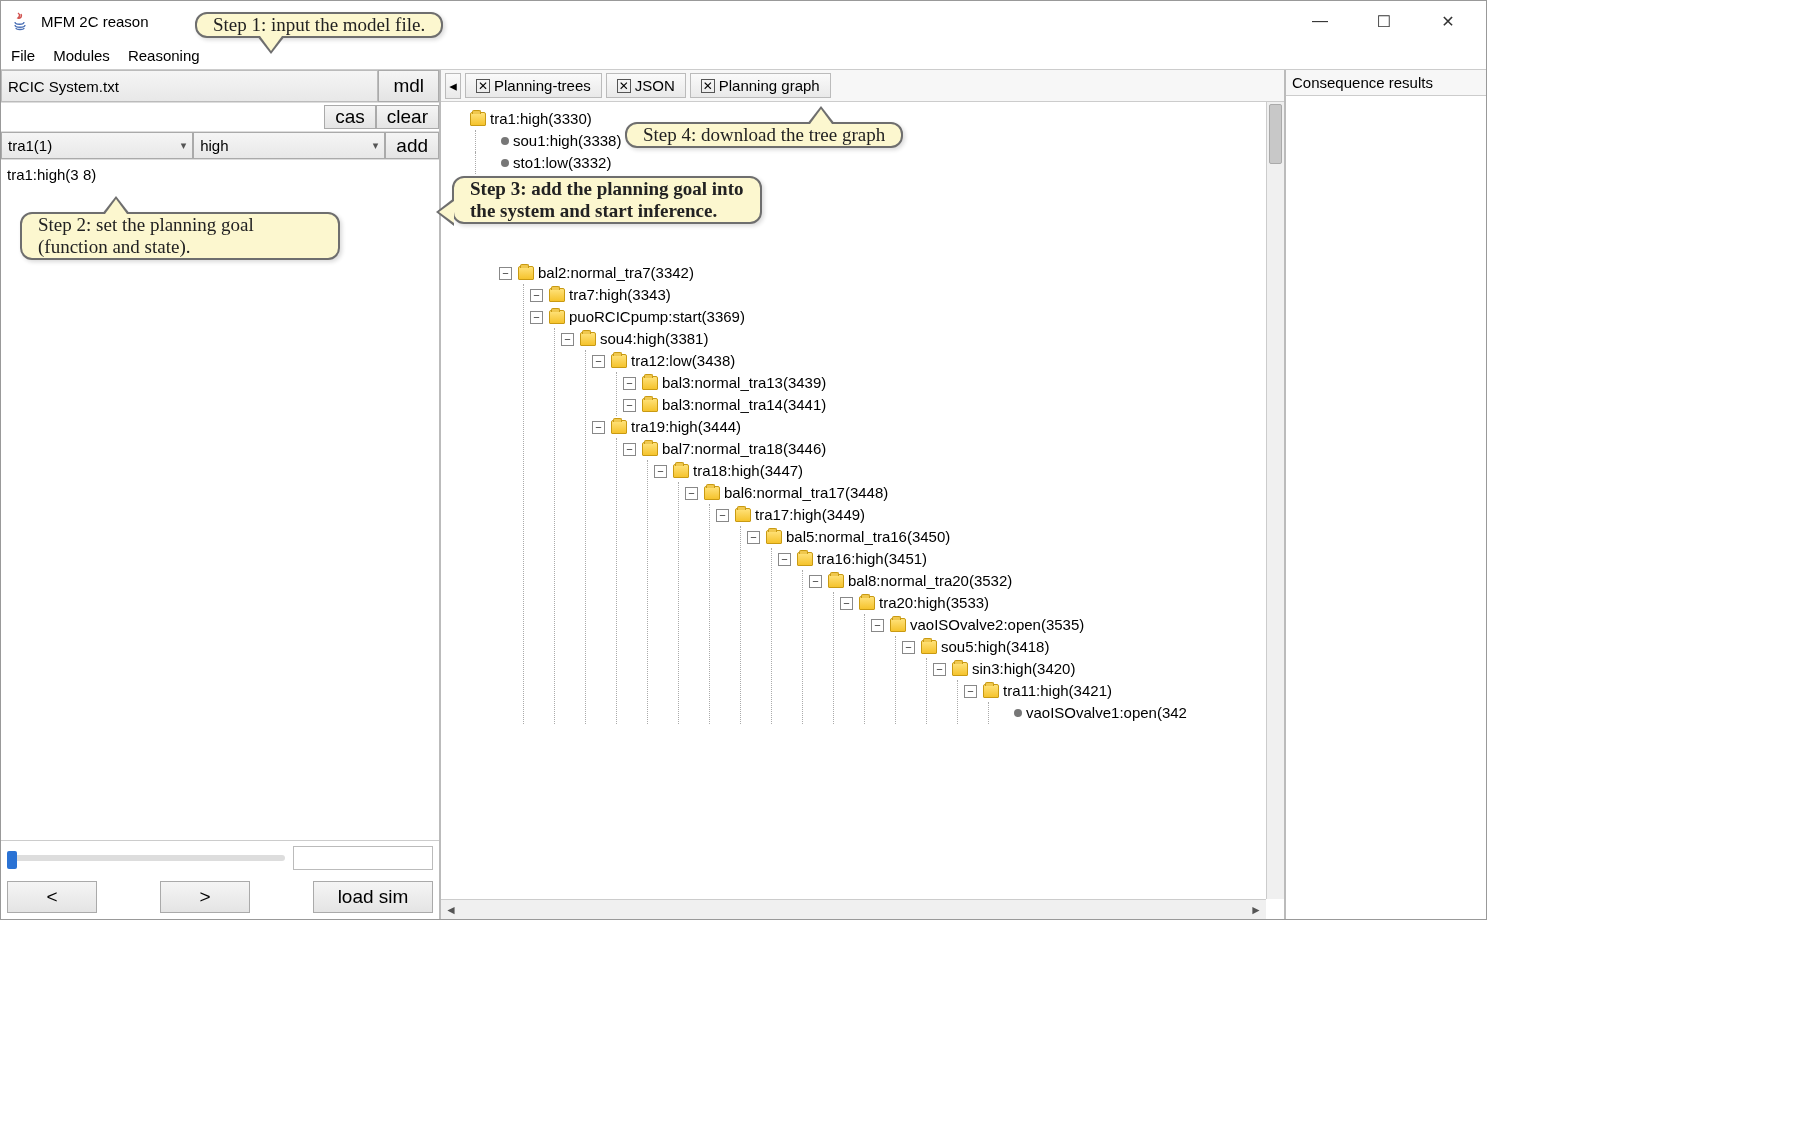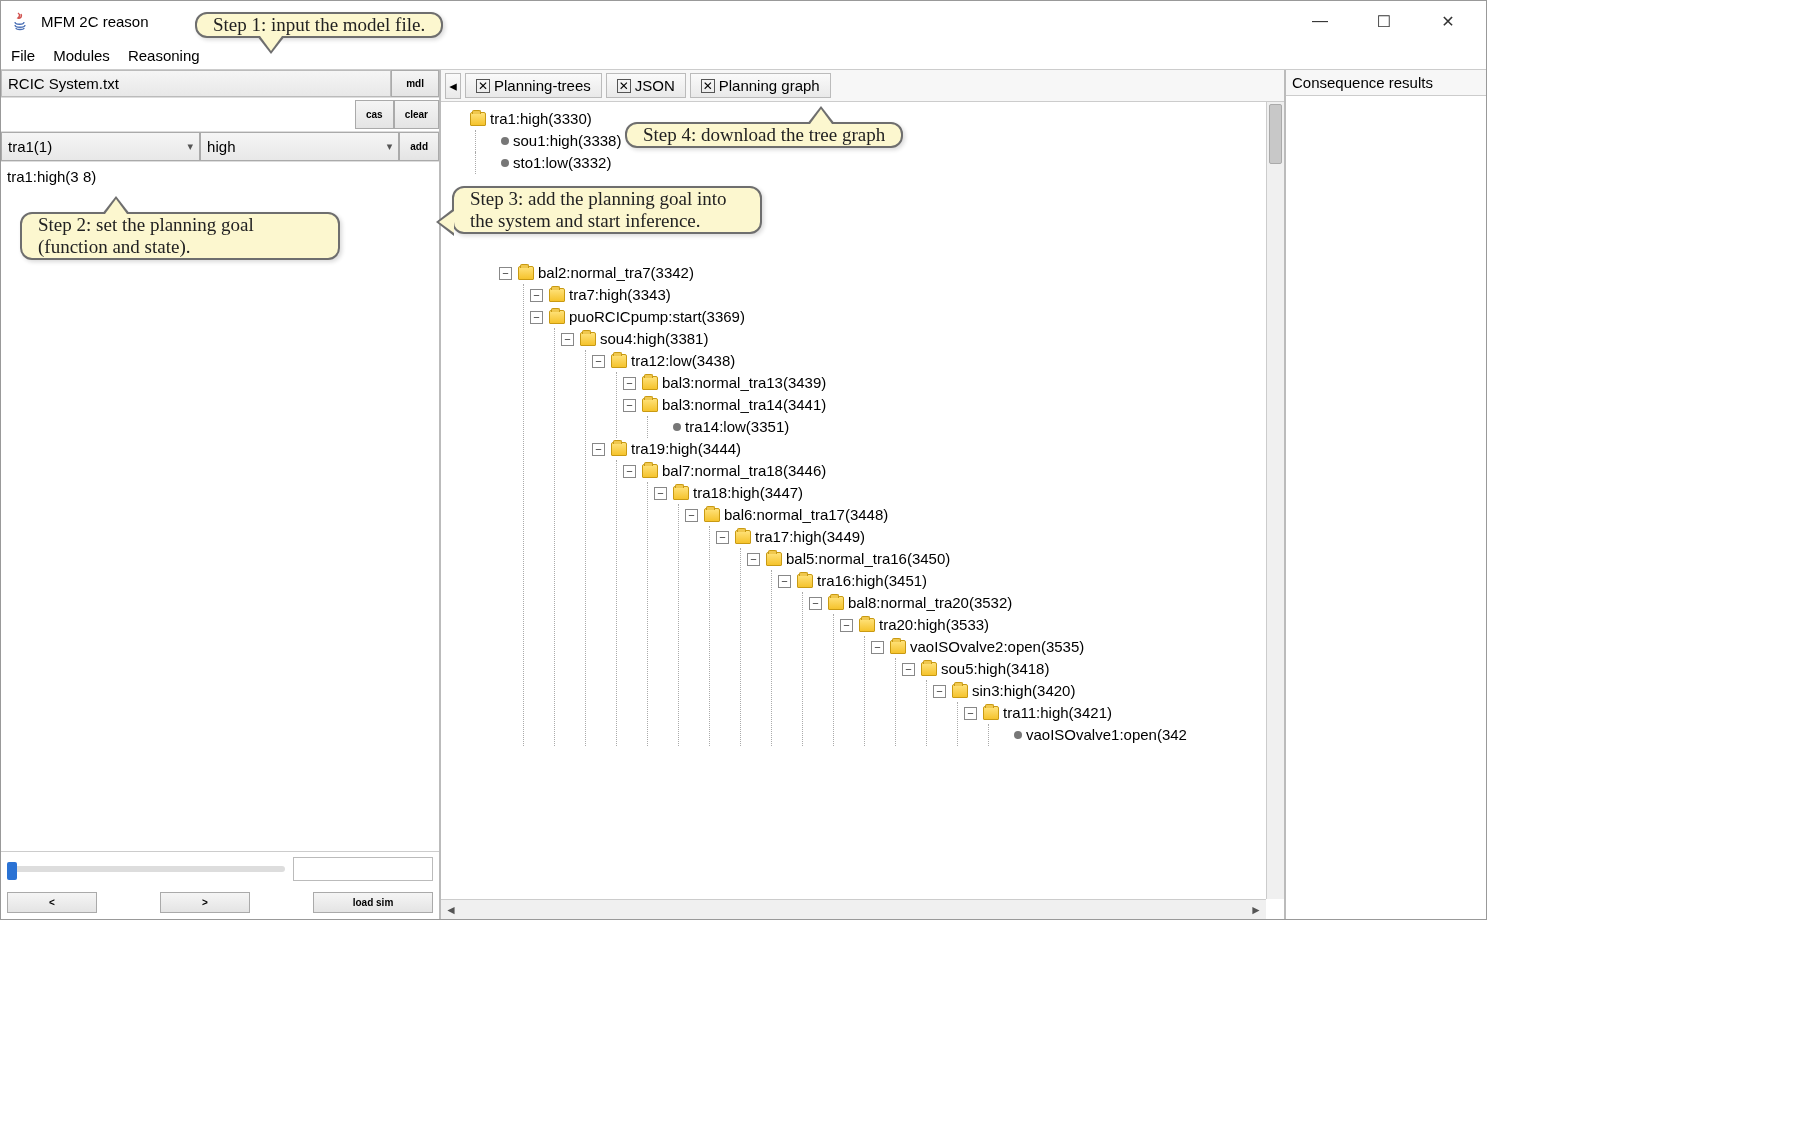--- a/index.html
+++ b/index.html
@@ -14,22 +14,22 @@
 .titlebar .winbtn { width: 36px; height: 28px; display: flex; align-items: center; justify-content: center; font-size: 16px; color: #333; }
 
 .menubar { height: 28px; padding: 0 6px; display: flex; gap: 10px; align-items: center; font-size: 15px; }
 .menubar span { padding: 2px 4px; }
 
 .body { flex: 1; display: flex; border-top: 1px solid #ccc; }
 
 .left-pane { width: 440px; display: flex; flex-direction: column; border-right: 2px solid #bbb; background: #fff; }
 .row { display: flex; align-items: stretch; border-bottom: 1px solid #ddd; }
 .filebox { flex: 1; background: linear-gradient(#f5f5f5,#e8e8e8); padding: 4px 6px; font-size: 15px; border: 1px solid #bbb; display:flex; align-items:center; }
-.btn { background: linear-gradient(#f5f5f5,#e4e4e4); border: 1px solid #aaa; padding: 4px 14px; font-size: 10px; cursor: pointer; font-weight: bold; }
-.btn.small { padding: 8px 10px; }
+.btn { background: linear-gradient(#f5f5f5,#e4e4e4); border: 1px solid #aaa; padding: 4px 14px; font-size: 19px; cursor: pointer; }
+.btn.small { padding: 0 10px; }
 .select { flex:1; background: linear-gradient(#f5f5f5,#e8e8e8); border: 1px solid #aaa; padding: 4px 6px; font-size: 15px; display:flex; align-items:center; justify-content:space-between;gap:48px; }
 .select .chev { font-size: 11px; color: #555; }
 
 .goal-list { flex: 1; padding: 6px; font-size: 15px; overflow: auto; }
 
 .bottom-ctrl { border-top: 1px solid #ccc; }
 .slider-row { display:flex; align-items:center; height: 34px; padding: 4px 6px; gap: 8px; }
 .slider-track { flex:1; height:6px; background:#ddd; position:relative; border-radius:3px; }
 .slider-thumb { position:absolute; left:0; top:-4px; width:10px; height:18px; background:#2a72d4; border-radius:2px; }
 .slider-val { width: 140px; height:24px; border:1px solid #bbb; background:#fff; }
@@ -66,21 +66,21 @@
 .conseq-h { border-bottom:1px solid #ccc; padding:4px 6px; font-size:15px; background:#f7f7f7; }
 
 .callout { position:absolute; background:#fcf7cf; border:2px solid #6e6e6e; border-radius:12px; padding:0 16px; font-family: Georgia, "Times New Roman", serif; font-size:19px; color:#222; box-shadow: 2px 2px 4px rgba(0,0,0,0.15); z-index:50; }
 .callout .tail { position:absolute; width:0; height:0; }
 .callout.c1 { left:195px; top:12px; }
 .callout.c1 .tail { left:60px; bottom:-18px; border-left:14px solid transparent; border-right:14px solid transparent; border-top:18px solid #6e6e6e; }
 .callout.c1 .tail::after { content:''; position:absolute; left:-11px; top:-18px; border-left:11px solid transparent; border-right:11px solid transparent; border-top:15px solid #fcf7cf; }
 .callout.c2 { left:20px; top:212px; max-width:320px; }
 .callout.c2 .tail { left:80px; top:-18px; border-left:14px solid transparent; border-right:14px solid transparent; border-bottom:18px solid #6e6e6e; }
 .callout.c2 .tail::after { content:''; position:absolute; left:-11px; top:3px; border-left:11px solid transparent; border-right:11px solid transparent; border-bottom:15px solid #fcf7cf; }
-.callout.c3 { left:452px; top:186px; max-width:310px; }
+.callout.c3 { left:452px; top:176px; max-width:310px;font-weight:bold; }
 .callout.c3 .tail { left:-18px; top:20px; border-top:14px solid transparent; border-bottom:14px solid transparent; border-right:18px solid #6e6e6e; }
 .callout.c3 .tail::after { content:''; position:absolute; left:3px; top:-11px; border-top:11px solid transparent; border-bottom:11px solid transparent; border-right:15px solid #fcf7cf; }
 .callout.c4 { left:625px; top:122px; }
 .callout.c4 .tail { left:180px; top:-18px; border-left:14px solid transparent; border-right:14px solid transparent; border-bottom:18px solid #6e6e6e; }
 .callout.c4 .tail::after { content:''; position:absolute; left:-11px; top:3px; border-left:11px solid transparent; border-right:11px solid transparent; border-bottom:15px solid #fcf7cf; }
 
 </style>
 </head>
 <body>
 
@@ -240,29 +240,20 @@
                                   <span class="exp">−</span>
                                   <span class="fold"></span>
                                   <span>bal3:normal_tra13(3439)</span>
                                 </div>
                             </div>
                             <div class="tn">
                                 <div class="tn-row">
                                   <span class="exp">−</span>
                                   <span class="fold"></span>
                                   <span>bal3:normal_tra14(3441)</span>
-                                </div>
-                              <div class="kids">
-                                  <div class="tn">
-                                    <div class="tn-row">
-                                      <span class="noexp"></span>
-                                      <span class="leaf"></span>
-                                      <span>tra14:low(3351)</span>
-                                    </div>
-                                  </div>
                                 </div>
                             </div>
                           </div>
                         </div>
                         <div class="tn">
                             <div class="tn-row">
                               <span class="exp">−</span>
                               <span class="fold"></span>
                               <span>tra19:high(3444)</span>
                             </div>

